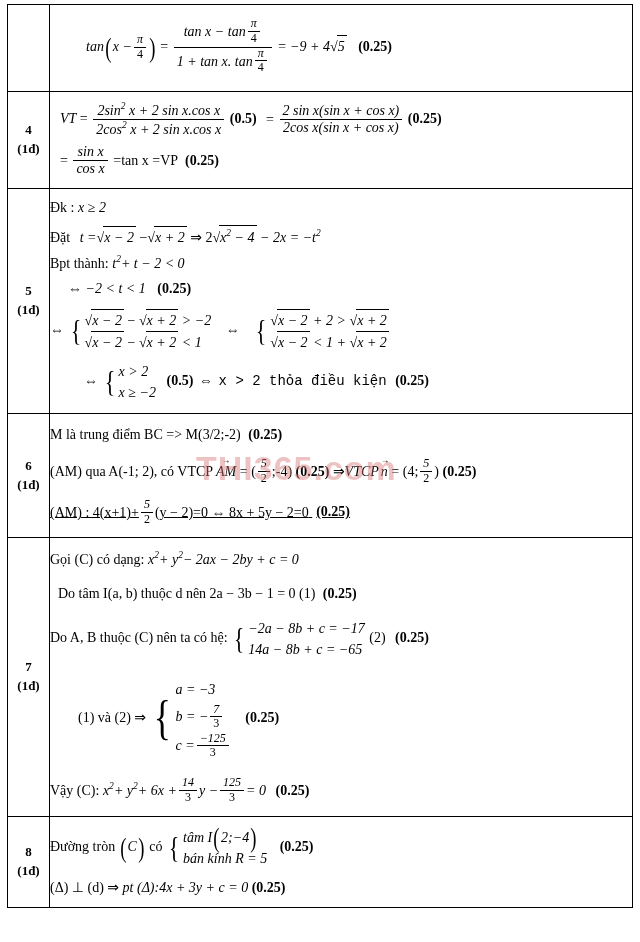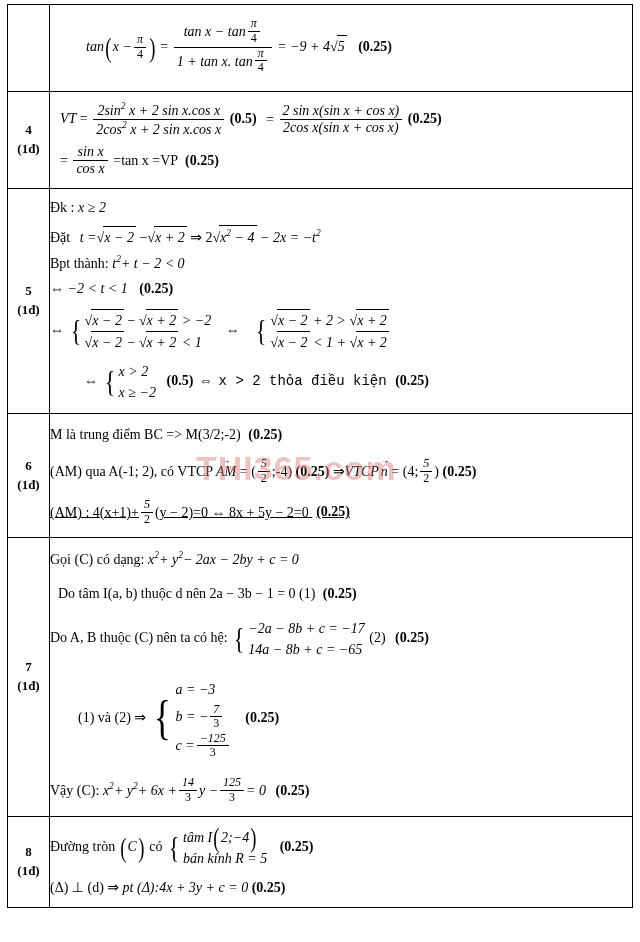--- a/index.html
+++ b/index.html
@@ -39,21 +39,21 @@
     font-size: 13px;
     line-height: 1.45;
     font-family: "Liberation Serif", serif;
   }
   td.body {
     padding: 6px 6px 6px 10px;
     font-size: 14px;
     line-height: 1.6;
   }
   .ln { display: block; margin: 3px 0; }
-  .ind1 { }
+  .ind1 { margin-left: 18px; }
   .ind2 { margin-left: 34px; }
   .b { font-weight: bold; }
   .it { font-style: italic; }
   .serif-i { font-family: "Liberation Serif", serif; font-style: italic; }
 
   
   .frac {
     display: inline-block;
     vertical-align: middle;
     text-align: center;

